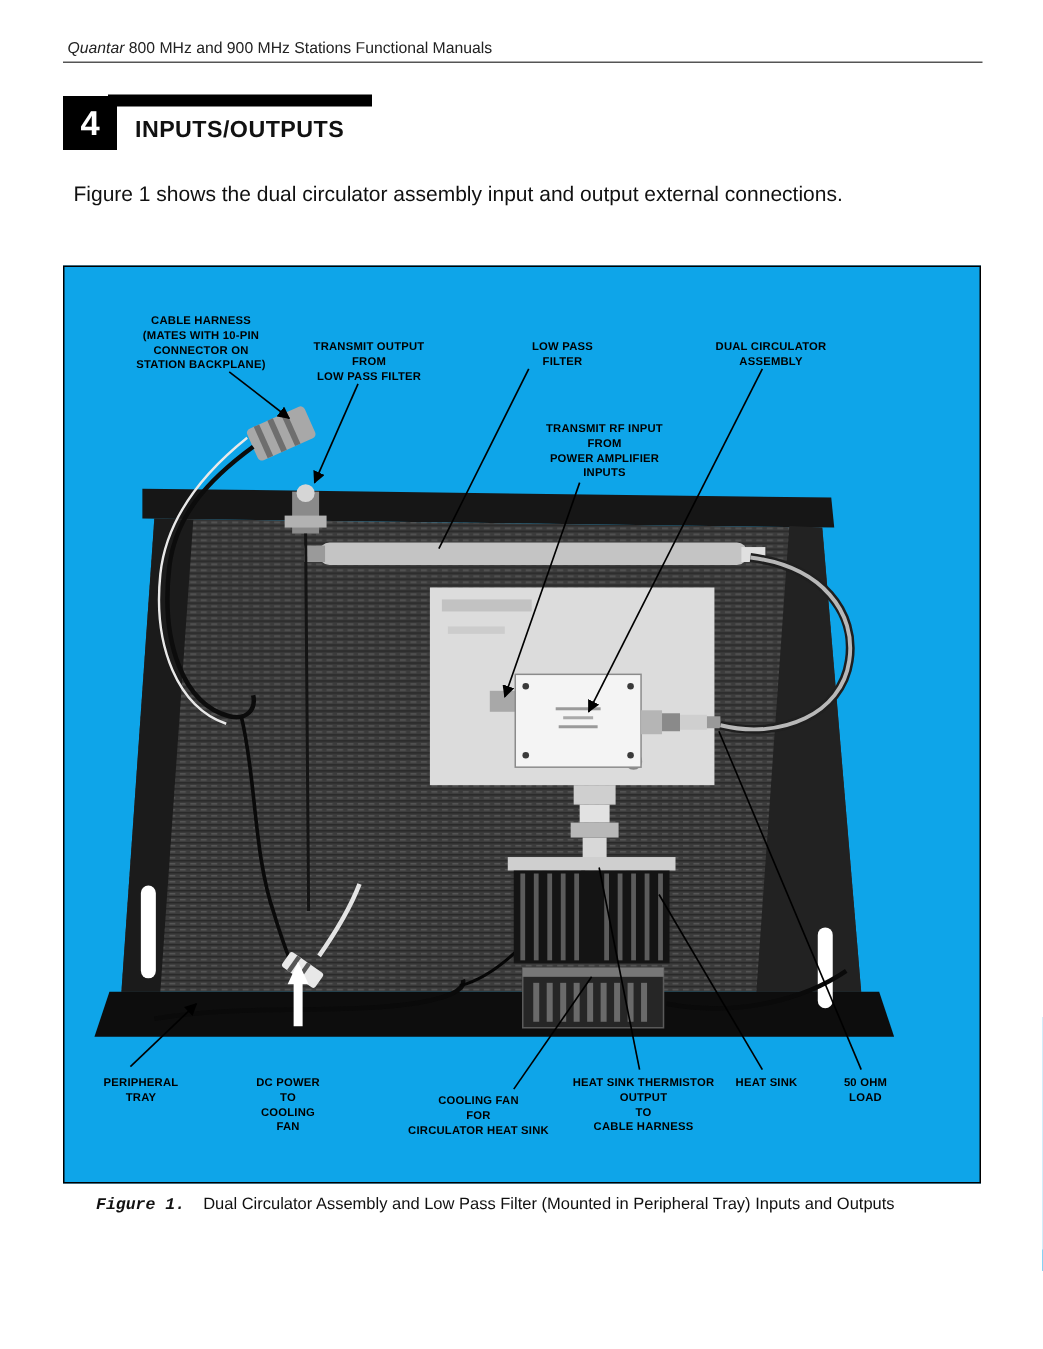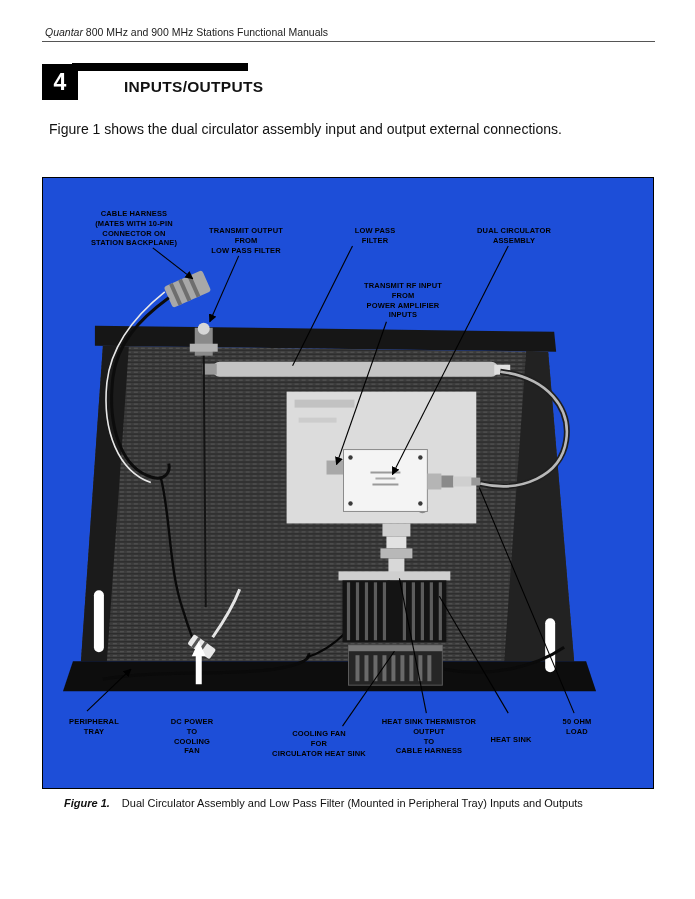--- a/index.html
+++ b/index.html
@@ -9,43 +9,43 @@
   }
   
   .header{position:absolute;left:45px;top:26px;font-size:10.5px;color:#222;white-space:nowrap;}
   .header .brand{font-style:italic;}
   .header-rule{position:absolute;left:42px;top:41px;width:613px;height:1px;background:#555;}
   
   .section{position:absolute;left:42px;top:62px;width:320px;height:42px;}
   .sec-num{position:absolute;left:0;top:2px;width:36px;height:36px;background:#000;color:#fff;
     font-weight:bold;font-size:23px;display:flex;align-items:center;justify-content:center;}
   .sec-bar{position:absolute;left:30px;top:1px;width:176px;height:8px;background:#000;}
-  .sec-title{position:absolute;left:48px;top:16px;font-weight:bold;font-size:15.5px;letter-spacing:.3px;margin-left:34px;}
+  .sec-title{position:absolute;left:48px;top:16px;font-weight:bold;font-size:15.5px;letter-spacing:.3px;}
   
   .intro{position:absolute;left:49px;top:121px;font-size:14px;}
   
-  .figure-box{position:absolute;left:42px;top:177px;width:610px;height:610px;border:1.5px solid #000;background:#1d4ed8;}
+  .figure-box{position:absolute;left:42px;top:177px;width:610px;height:610px;border:1.5px solid #000;background:#0ea5e9;}
   .figure-inner{position:absolute;inset:0;}
   svg.photo{position:absolute;left:0;top:0;width:100%;height:100%;}
   .callout{position:absolute;transform:translateX(-50%);font-size:7.5px;font-weight:bold;line-height:1.3;
     text-align:center;white-space:pre-line;letter-spacing:.15px;color:#000;}
   .co-cable{left:91px;top:31px;}
   .co-txout{left:203px;top:48px;}
   .co-lpf{left:332px;top:48px;}
   .co-dualcirc{left:471px;top:48px;}
   .co-rfin{left:360px;top:103px;}
   .co-peritray{left:51px;top:539px;}
   .co-dcpower{left:149px;top:539px;}
   .co-coolfan{left:276px;top:551px;}
   .co-thermistor{left:386px;top:539px;}
-  .co-heatsink{left:468px;top:557px;}
+  .co-heatsink{left:468px;top:539px;}
   .co-load{left:534px;top:539px;}
   
   .caption{position:absolute;left:64px;top:797px;font-size:11px;white-space:nowrap;}
-  .caption .cap-label{font-weight:bold;font-style:italic;margin-right:12px;}
+  .caption .cap-label{font-weight:bold;font-style:italic;margin-right:12px;font-family:Liberation Mono, monospace;}
   
   .footer-rule{position:absolute;left:42px;top:838px;width:613px;height:1px;background:#444;}
   .page-num{position:absolute;left:44px;top:844px;font-weight:bold;font-size:13px;}
   .doc-block{position:absolute;right:40px;top:843px;text-align:right;font-size:6.5px;line-height:1.55;color:#222;}
 </style>
 </head>
 <body>
 
 <div class="page">
 

